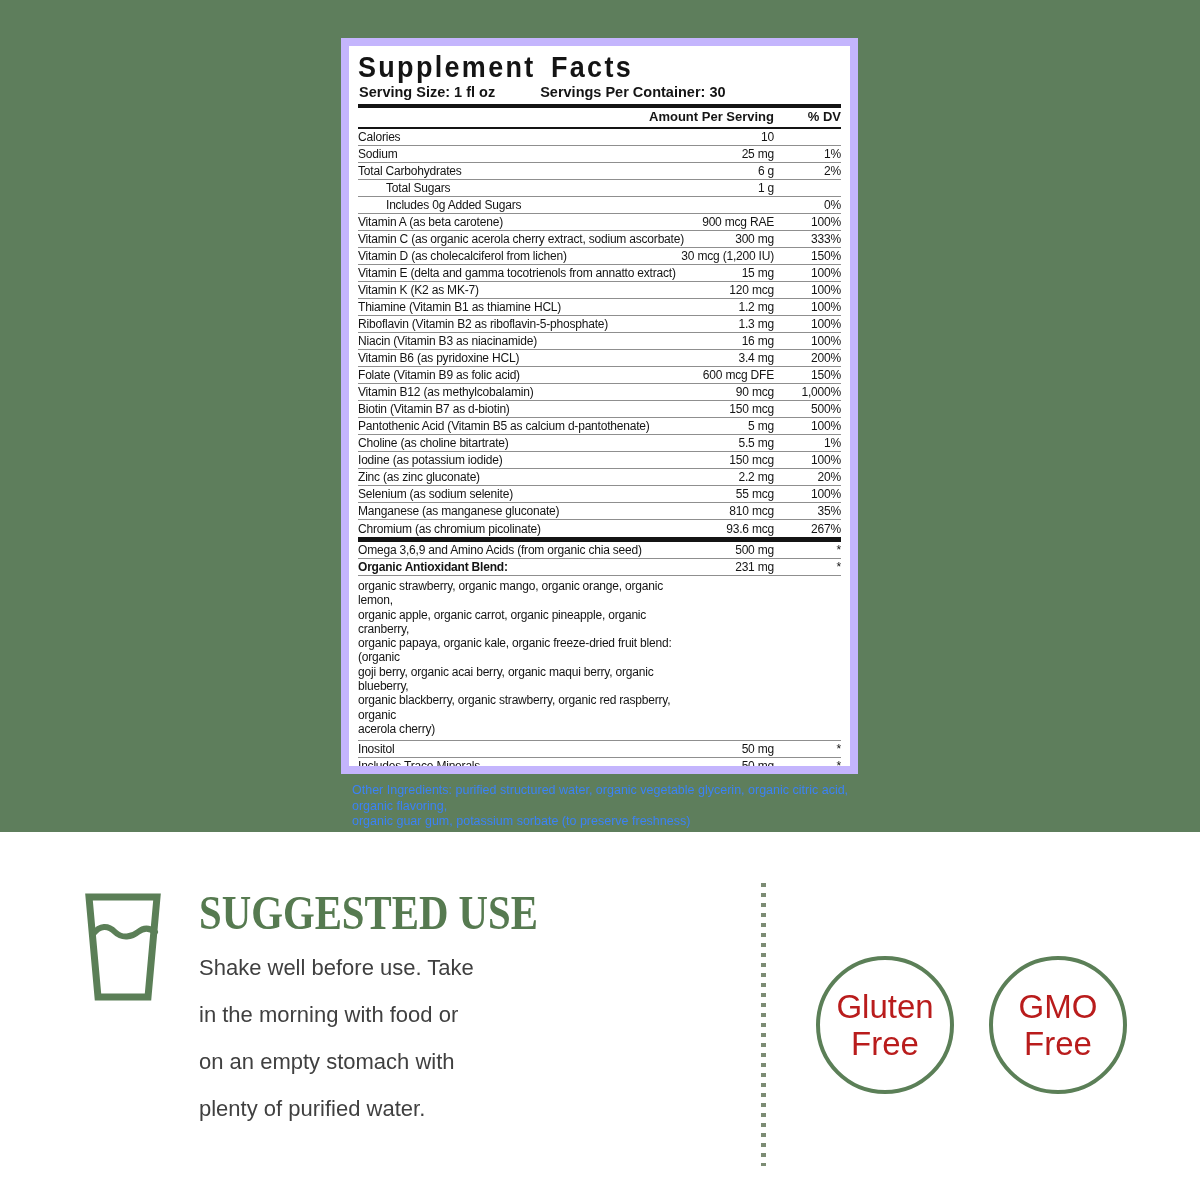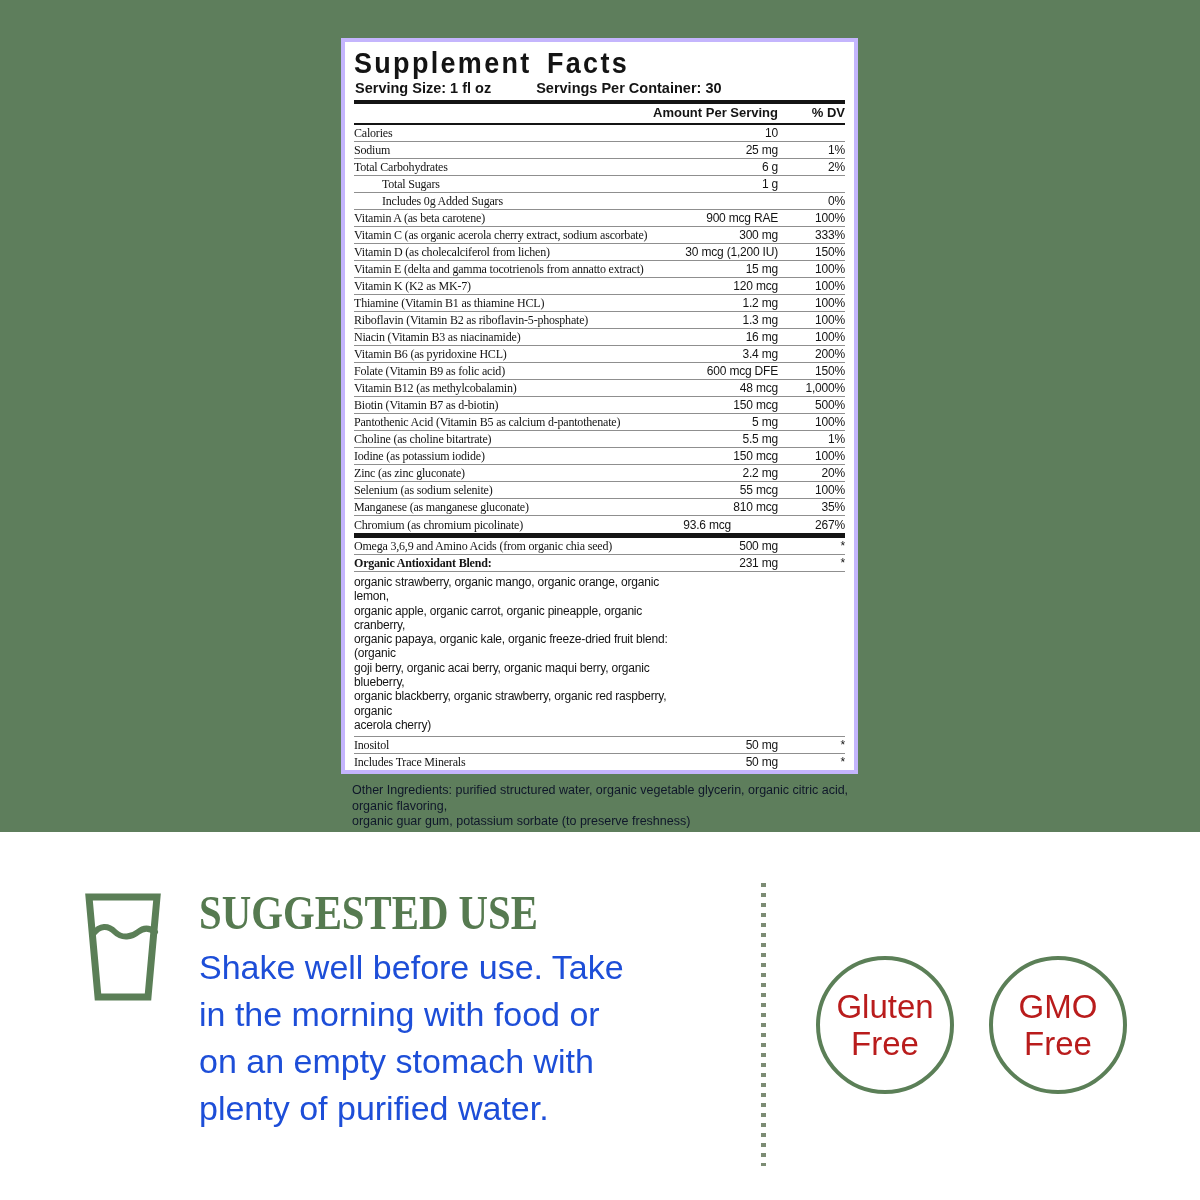--- a/index.html
+++ b/index.html
@@ -2,55 +2,55 @@
 <html><head>
 <meta charset="utf-8">
 <style>
   html,body{margin:0;padding:0;background:#ffffff;}
   #canvas{position:relative;width:1200px;height:1200px;background:#ffffff;overflow:hidden;
           font-family:"Liberation Sans",sans-serif;color:#141414;}
   .green-band{position:absolute;left:0;top:0;width:1200px;height:832px;background:#5e7e5c;}
 
   
   .panel{position:absolute;left:341px;top:38px;width:517px;height:736px;box-sizing:border-box;
-         background:#ffffff;border:4px solid #c4b5fd;padding:6px 9px 11px 9px;overflow:hidden;}
+         background:#ffffff;border:8px solid #c4b5fd;padding:6px 9px 11px 9px;overflow:hidden;}
   .sf-title{font-weight:900;font-size:29px;line-height:30px;letter-spacing:2.5px;word-spacing:6px;
             transform:scaleX(.93);transform-origin:left;white-space:nowrap;color:#141414;}
   .serving-line{font-size:14.5px;font-weight:700;line-height:17px;margin:2px 0 3px 1px;}
   .serving-line .sv2{margin-left:45px;}
   .bar{background:#141414;}
   .bar1{height:4px;margin-top:1px;}
   .bar2{height:5px;}
   .hdr-row{display:flex;align-items:flex-end;font-weight:700;font-size:13px;line-height:14px;
            padding:2px 0 3px 0;border-bottom:2px solid #141414;}
   .hdr-row .sp{flex:1;}
   .hdr-row .ha{text-align:center;}
   .hdr-row .hd{width:67px;text-align:right;}
   .frow{display:flex;align-items:flex-end;height:17px;box-sizing:border-box;
         border-bottom:1px solid #8f8f8f;font-size:12px;line-height:15px;letter-spacing:-0.2px;}
-  .frow .n{flex:1;white-space:nowrap;overflow:visible;font-family:Liberation Serif, serif;}
+  .frow .n{flex:1;white-space:nowrap;overflow:visible;}
   .frow .a{text-align:right;white-space:nowrap;}
   .frow .d{width:67px;text-align:right;}
   .frow.indent .n{padding-left:28px;}
   .frow.bold .n{font-weight:700;}
-  .rows.no-last-border .frow:last-child{border-bottom:none;gap:47px;}
+  .rows.no-last-border .frow:last-child{border-bottom:none;}
   .blend-desc{border-bottom:1px solid #8f8f8f;padding:3px 0 4px 0;}
   .blend-desc .txt{display:block;width:330px;font-size:12px;line-height:14.3px;letter-spacing:-0.2px;
                    white-space:pre-line;}
 
-  .other-ing{position:absolute;left:352px;top:783px;width:505px;color:#0f172a;
+  .other-ing{position:absolute;left:352px;top:783px;width:505px;color:#3b82f6;
              font-size:12.5px;line-height:15.5px;white-space:pre-line;}
 
   
   .glass-wrap{position:absolute;left:82px;top:892px;width:82px;height:110px;}
   .su-head{position:absolute;left:199px;top:888px;font-family:"Liberation Serif",serif;font-weight:700;
            font-size:48px;line-height:50px;letter-spacing:0px;color:#567a50;
            transform:scaleX(.85);transform-origin:left;white-space:nowrap;}
-  .su-body{position:absolute;left:199px;top:944px;width:520px;font-size:34px;line-height:47px;
-           color:#1d4ed8;white-space:pre-line;}
+  .su-body{position:absolute;left:199px;top:944px;width:520px;font-size:22px;line-height:47px;
+           color:#404040;white-space:pre-line;}
   .dotline{position:absolute;left:761px;top:883px;width:5px;height:283px;
            background:repeating-linear-gradient(to bottom,#7c8c74 0 4px,transparent 4px 10px);}
   .badge{position:absolute;width:130px;height:130px;border:4px solid #5b7f57;border-radius:50%;
          display:flex;flex-direction:column;justify-content:center;align-items:center;
          color:#b91c1c;font-size:33px;line-height:37px;background:#ffffff;}
   #badge-gluten{left:816px;top:956px;}
   #badge-gmo{left:989px;top:956px;}
 </style>
 </head>
 <body>
@@ -158,21 +158,21 @@
         </div>
 
         <div class="frow">
           <span class="n">Folate (Vitamin B9 as folic acid)</span>
           <span class="a">600 mcg DFE</span>
           <span class="d">150%</span>
         </div>
 
         <div class="frow">
           <span class="n">Vitamin B12 (as methylcobalamin)</span>
-          <span class="a">48 mcg</span>
+          <span class="a">90 mcg</span>
           <span class="d">1,000%</span>
         </div>
 
         <div class="frow">
           <span class="n">Biotin (Vitamin B7 as d-biotin)</span>
           <span class="a">150 mcg</span>
           <span class="d">500%</span>
         </div>
 
         <div class="frow">

